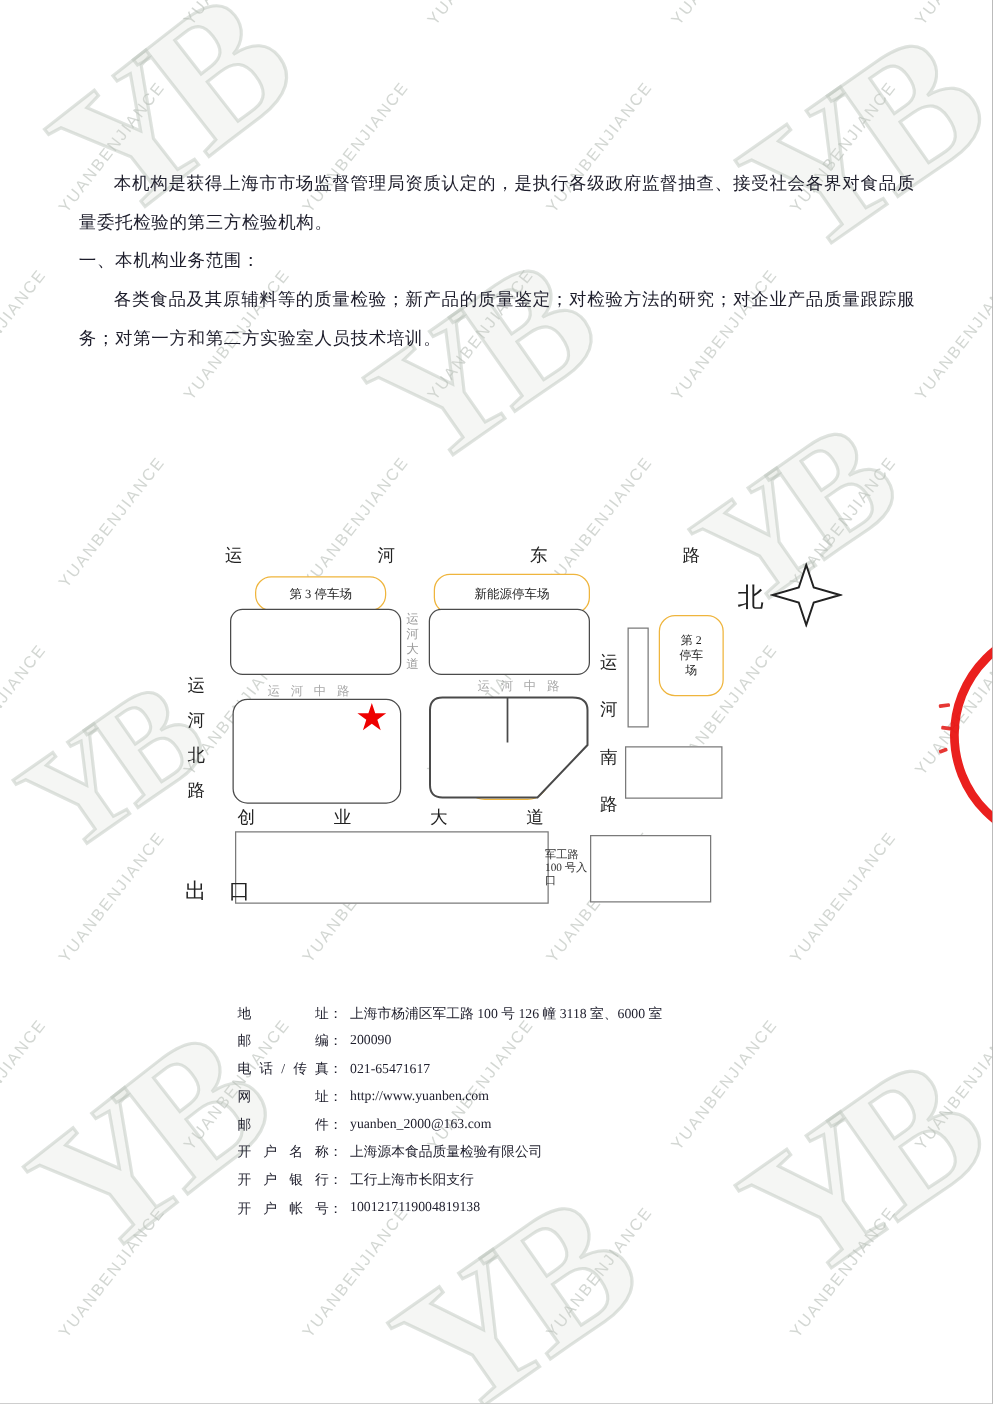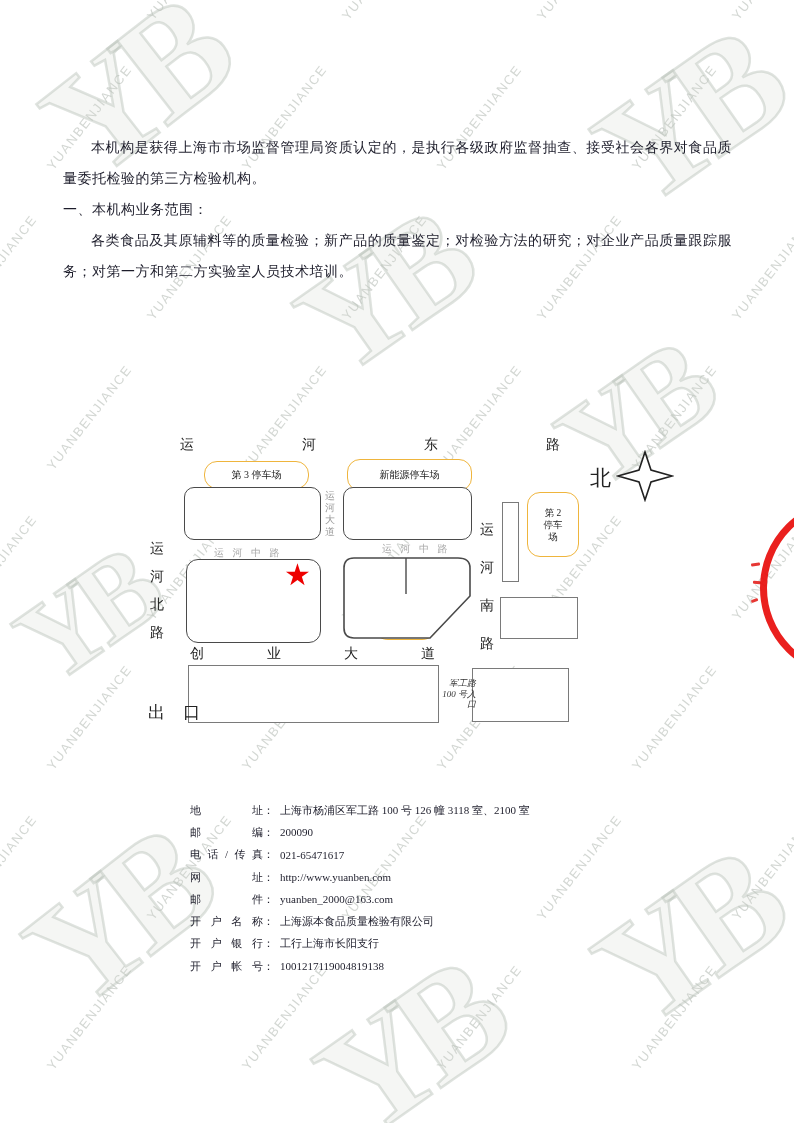--- a/index.html
+++ b/index.html
@@ -40,21 +40,21 @@
     display:flex;align-items:center;justify-content:center;
     font-size:10px;color:#222;text-align:right;
   }
   .hroad{position:absolute;display:flex;justify-content:space-between;font-size:14px;color:#222;}
   .vroad{position:absolute;display:flex;flex-direction:column;justify-content:space-between;font-size:14px;color:#222;text-align:center;}
   .midroad{position:absolute;font-size:10px;letter-spacing:3px;color:#a8a8a8;white-space:nowrap;}
   .canal-ave{position:absolute;display:flex;flex-direction:column;font-size:10px;line-height:12px;color:#9a9a9a;text-align:center;}
   .star{position:absolute;color:#ee0000;font-size:30px;line-height:30px;font-family:"DejaVu Sans",sans-serif;}
   .north-label{position:absolute;font-size:21px;color:#222;}
   .exit{position:absolute;font-size:17px;letter-spacing:7px;color:#222;white-space:nowrap;}
-  .entrance{position:absolute;width:40px;font-size:9px;line-height:10.5px;color:#333;text-align:right;font-style:italic;}
+  .entrance{position:absolute;width:40px;font-size:9px;line-height:10.5px;color:#333;text-align:left;}
   .p2box{flex-direction:column;font-size:9.5px;line-height:12px;}
   
   .contact{position:absolute;left:190px;top:799px;font-size:11px;color:#1d1d2b;}
   .crow{height:22.3px;display:flex;align-items:center;white-space:nowrap;}
   .clabel{display:inline-block;width:73px;text-align:justify;text-align-last:justify;}
   .ccolon{display:inline-block;margin-right:6px;}
   
   .seal{
     position:absolute;left:760px;top:498px;width:166px;height:166px;
     border:7px solid rgba(232,13,11,.92);border-radius:50%;z-index:2;
@@ -186,21 +186,21 @@
       <div class="north-label" style="left:590px;top:464px;">北</div>
       <svg class="abs" style="left:616px;top:450px;" width="58" height="52">
         <polygon points="29,2 35,20 56,26 35,32 29,50 23,32 2,26 23,20" fill="#ffffff" stroke="#222222" stroke-width="1.6" stroke-linejoin="miter"></polygon>
       </svg>
     </div>
 
     <div class="contact" id="contact">
         <div class="crow">
           <span class="clabel">地址</span>
           <span class="ccolon">：</span>
-          <span class="cval">上海市杨浦区军工路 100 号 126 幢 3118 室、2100 室</span>
+          <span class="cval">上海市杨浦区军工路 100 号 126 幢 3118 室、6000 室</span>
         </div>
         <div class="crow">
           <span class="clabel">邮编</span>
           <span class="ccolon">：</span>
           <span class="cval">200090</span>
         </div>
         <div class="crow">
           <span class="clabel">电话/传真</span>
           <span class="ccolon">：</span>
           <span class="cval">021-65471617</span>

